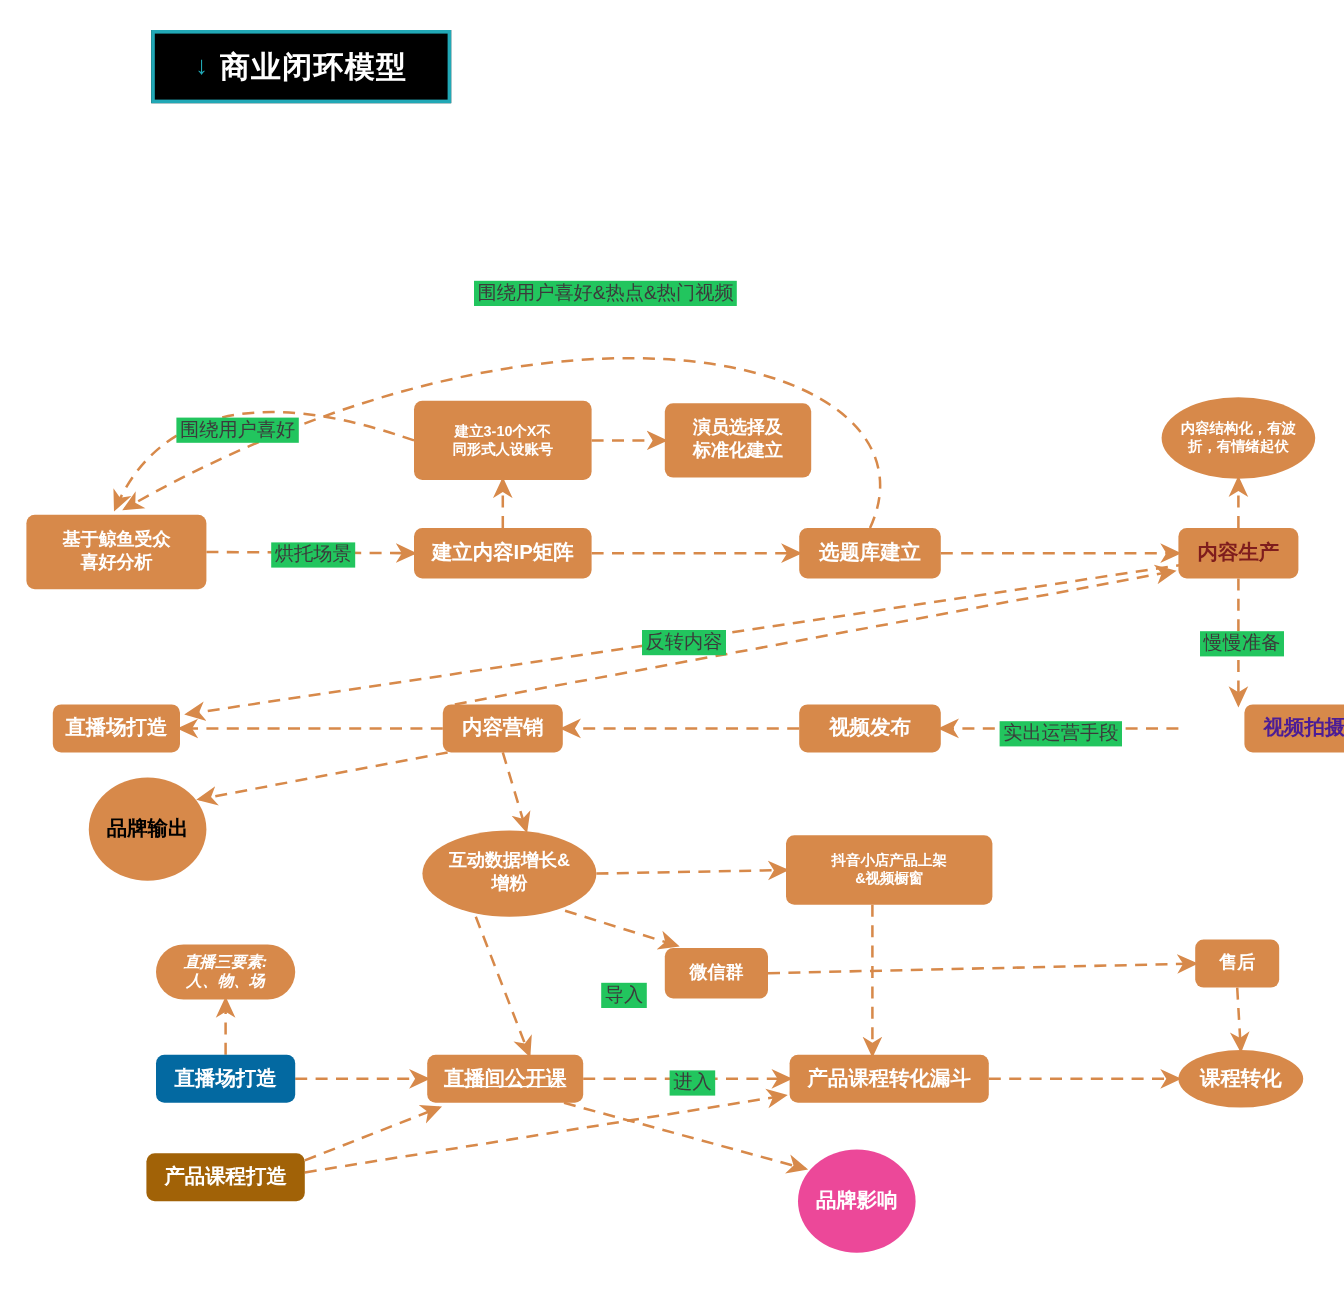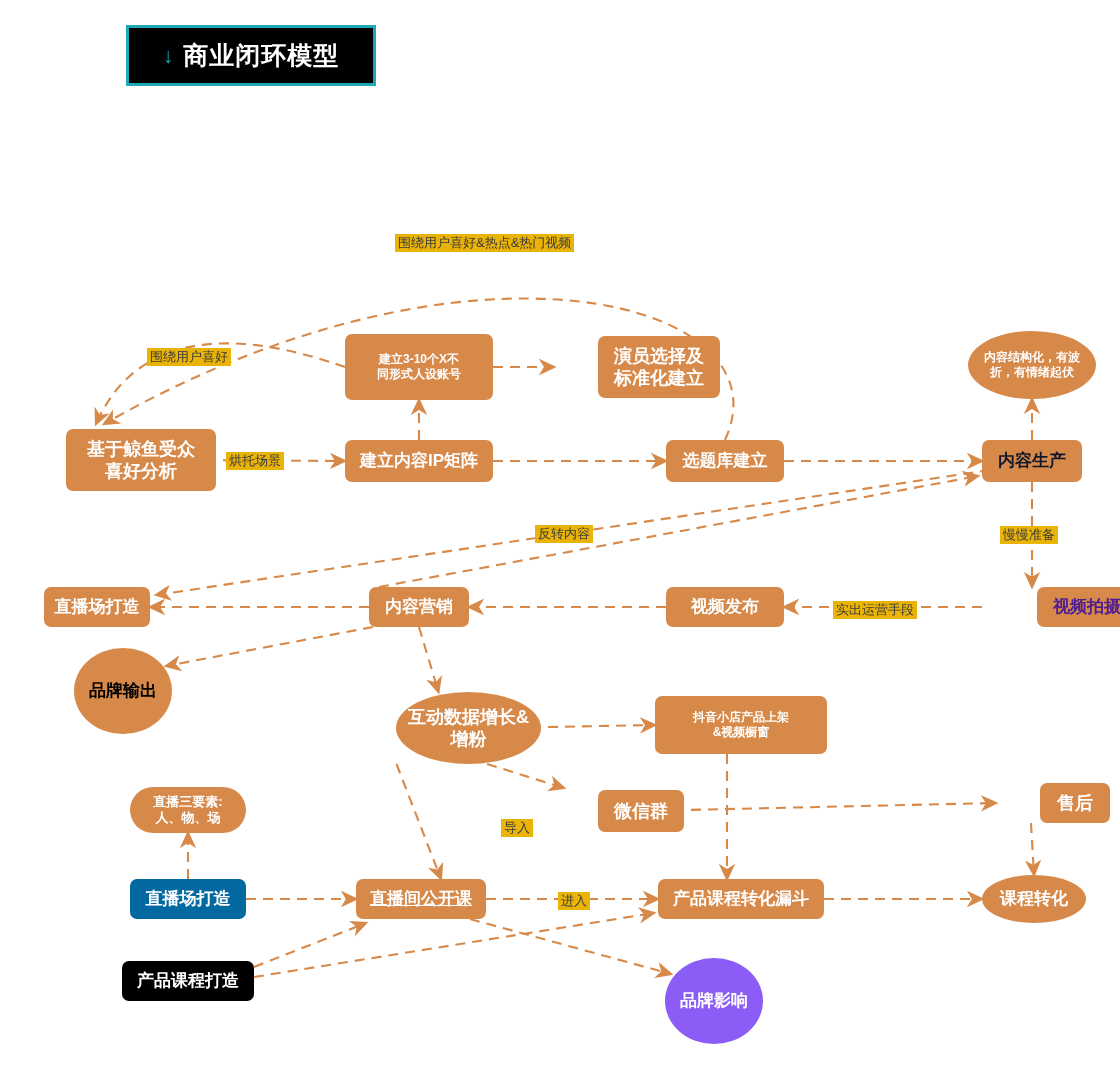--- a/index.html
+++ b/index.html
@@ -34,29 +34,29 @@
     font-weight:bold;line-height:1.25;
     padding:4px 6px;
     z-index:3;
   }
   .rect{border-radius:7px;}
   .pill{border-radius:999px;}
   .ellipse{border-radius:50%;}
   .circle{border-radius:50%;}
 
   .f17{font-size:17px;}
-  .f15{font-size:18px;margin-left:44px;}
+  .f15{font-size:15px;}
   .f13{font-size:13px;}
   .f12{font-size:12px;}
 
   
   .elabel{
     position:absolute;z-index:4;
-    font-size:13px;color:#3b3b3b;
-    background:#eab308;
+    font-size:16px;color:#3b3b3b;
+    background:#22c55e;
     padding:0 3px;white-space:nowrap;
     font-family:"Liberation Sans","DejaVu Sans",sans-serif;
   }
 </style>
 </head>
 <body>
 
 <div id="canvas">
 
   <div class="title-banner">
@@ -115,21 +115,21 @@
       <div class="node rect f15" style="left: 554px; top: 336px; width: 122px; height: 62px; background: rgb(215, 137, 74); color: rgb(255, 255, 255);">
         <span style="white-space: pre-line;">演员选择及
 标准化建立</span>
       </div>
       <div class="node rect f17" style="left: 345px; top: 440px; width: 148px; height: 42px; background: rgb(215, 137, 74); color: rgb(255, 255, 255);">
         <span style="white-space: pre-line;">建立内容IP矩阵</span>
       </div>
       <div class="node rect f17" style="left: 666px; top: 440px; width: 118px; height: 42px; background: rgb(215, 137, 74); color: rgb(255, 255, 255);">
         <span style="white-space: pre-line;">选题库建立</span>
       </div>
-      <div class="node rect f17" style="left: 982px; top: 440px; width: 100px; height: 42px; background: rgb(215, 137, 74); color: #0f172a;">
+      <div class="node rect f17" style="left: 982px; top: 440px; width: 100px; height: 42px; background: rgb(215, 137, 74); color: #7f1d1d;">
         <span style="white-space: pre-line;">内容生产</span>
       </div>
       <div class="node ellipse f12" style="left: 968px; top: 331px; width: 128px; height: 68px; background: rgb(215, 137, 74); color: rgb(255, 255, 255);">
         <span style="white-space: pre-line;">内容结构化，有波
 折，有情绪起伏</span>
       </div>
       <div class="node rect f17" style="left: 1037px; top: 587px; width: 100px; height: 40px; background: rgb(215, 137, 74); color: #4c1d95; text-align: center;">
         <span style="white-space: pre-line;">视频拍摄</span>
       </div>
       <div class="node rect f17" style="left: 666px; top: 587px; width: 118px; height: 40px; background: rgb(215, 137, 74); color: rgb(255, 255, 255);">
@@ -152,39 +152,39 @@
         <span style="white-space: pre-line;">抖音小店产品上架
 &amp;视频橱窗</span>
       </div>
       <div class="node rect f15" style="left: 554px; top: 790px; width: 86px; height: 42px; background: rgb(215, 137, 74); color: rgb(255, 255, 255);">
         <span style="white-space: pre-line;">微信群</span>
       </div>
       <div class="node rect f15" style="left: 996px; top: 783px; width: 70px; height: 40px; background: rgb(215, 137, 74); color: rgb(255, 255, 255);">
         <span style="white-space: pre-line;">售后</span>
       </div>
       <div class="node pill f13" style="left: 130px; top: 787px; width: 116px; height: 46px; background: rgb(215, 137, 74); color: rgb(255, 255, 255);">
-        <span style="white-space: pre-line;">直播三要素:
+        <span style="white-space: pre-line; font-style: italic;">直播三要素:
 人、物、场</span>
       </div>
       <div class="node rect f17" style="left: 130px; top: 879px; width: 116px; height: 40px; background: #0369a1; color: rgb(255, 255, 255);">
         <span style="white-space: pre-line;">直播场打造</span>
       </div>
       <div class="node rect f17" style="left: 356px; top: 879px; width: 130px; height: 40px; background: rgb(215, 137, 74); color: rgb(255, 255, 255); text-decoration: underline;">
         <span style="white-space: pre-line;">直播间公开课</span>
       </div>
       <div class="node rect f17" style="left: 658px; top: 879px; width: 166px; height: 40px; background: rgb(215, 137, 74); color: rgb(255, 255, 255);">
         <span style="white-space: pre-line;">产品课程转化漏斗</span>
       </div>
       <div class="node ellipse f17" style="left: 982px; top: 875px; width: 104px; height: 48px; background: rgb(215, 137, 74); color: rgb(255, 255, 255);">
         <span style="white-space: pre-line;">课程转化</span>
       </div>
-      <div class="node rect f17" style="left: 122px; top: 961px; width: 132px; height: 40px; background: #000000; color: rgb(255, 255, 255);">
+      <div class="node rect f17" style="left: 122px; top: 961px; width: 132px; height: 40px; background: #a16207; color: rgb(255, 255, 255);">
         <span style="white-space: pre-line;">产品课程打造</span>
       </div>
-      <div class="node circle f17" style="left: 665px; top: 958px; width: 98px; height: 86px; background: #8b5cf6; color: rgb(255, 255, 255);">
+      <div class="node circle f17" style="left: 665px; top: 958px; width: 98px; height: 86px; background: #ec4899; color: rgb(255, 255, 255);">
         <span style="white-space: pre-line;">品牌影响</span>
       </div>
     </div>
 
   <div id="label-layer">
       <span class="elabel" style="left: 395px; top: 234px; color: rgb(59, 59, 59);">围绕用户喜好&amp;热点&amp;热门视频</span>
       <span class="elabel" style="left: 147px; top: 348px; color: rgb(59, 59, 59);">围绕用户喜好</span>
       <span class="elabel" style="left: 226px; top: 452px; color: rgb(59, 59, 59);">烘托场景</span>
       <span class="elabel" style="left: 535px; top: 525px; color: rgb(59, 59, 59);">反转内容</span>
       <span class="elabel" style="left: 1000px; top: 526px; color: rgb(59, 59, 59);">慢慢准备</span>

